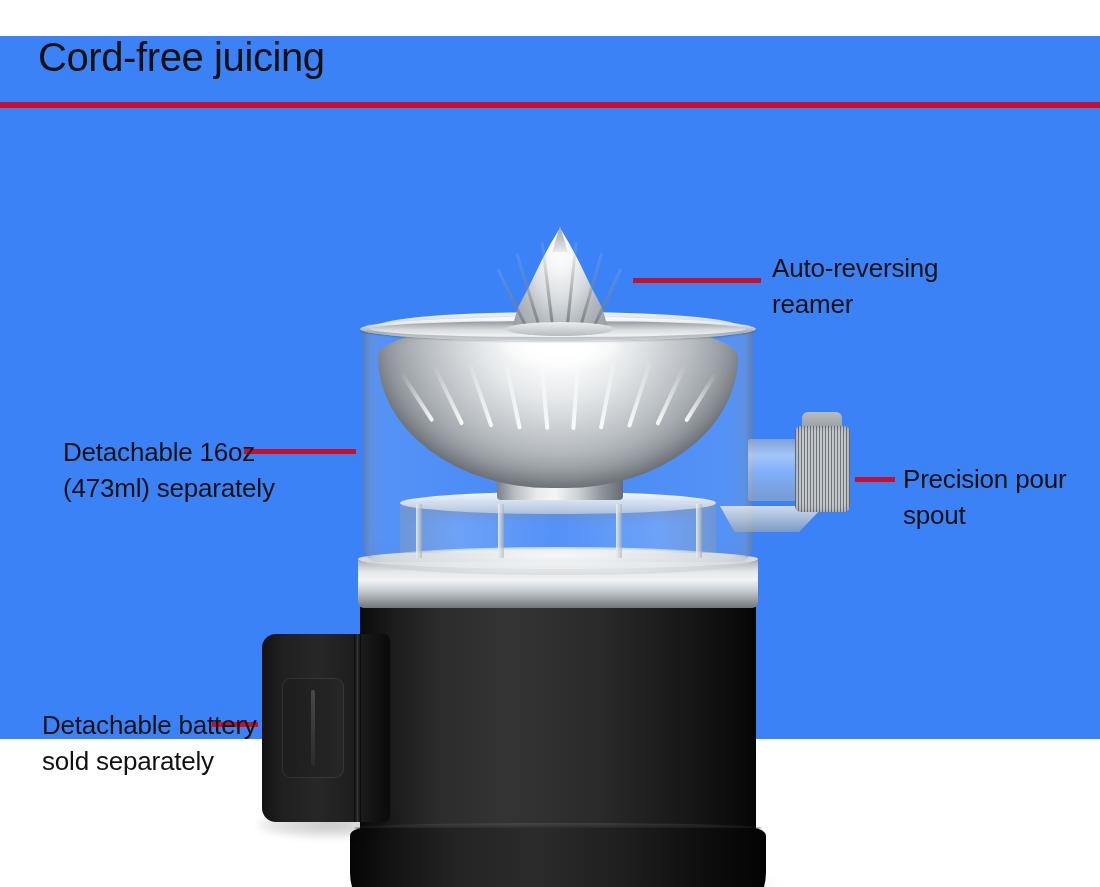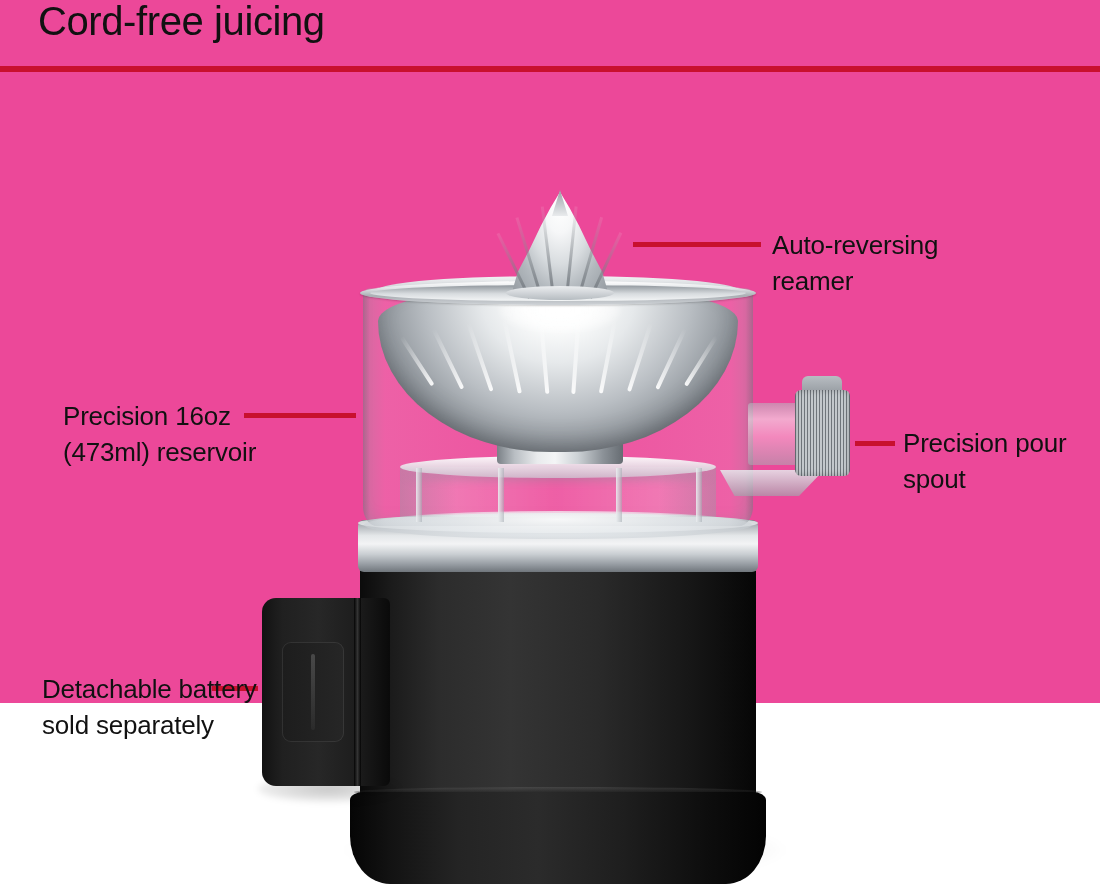--- a/index.html
+++ b/index.html
@@ -5,21 +5,22 @@
   * { margin:0; padding:0; box-sizing:border-box; }
   html, body {
     width:1100px; height:887px;
     background:#ffffff;
     font-family:"Liberation Sans", sans-serif;
     overflow:hidden;
   }
   #page {
     position:relative;
     width:1100px; height:703px;
-    background:#ec4899;
+    background:#3b82f6;
+    margin-top:36px;
   }
 
   
   #page-title {
     position:absolute;
     left:38px; top:-1px;
     font-size:40px;
     font-weight:400;
     letter-spacing:-0.4px;
     color:#111111;
@@ -40,21 +41,21 @@
     font-weight:400;
     color:#111111;
     letter-spacing:-0.2px;
   }
   .callout-line {
     position:absolute;
     background:#C8102E;
     height:5px;
   }
 
-  #callout-reamer      { left:772px; top:227px; width:250px; }
+  #callout-reamer      { left:772px; top:214px; width:250px; }
   #line-reamer         { left:633px; top:242px; width:128px; }
 
   #callout-spout       { left:903px; top:425px; width:190px; }
   #line-spout          { left:855px; top:441px; width:40px; }
 
   #callout-reservoir   { left:63px; top:398px; width:260px; }
   #line-reservoir      { left:244px; top:413px; width:112px; }
 
   #callout-battery     { left:42px; top:671px; width:230px; }
   #line-battery        { left:212px; top:686px; width:46px; }
@@ -430,18 +431,18 @@
 
   </div>
 
   <div id="line-reamer" class="callout-line"></div>
   <div id="callout-reamer" class="callout">Auto-reversing reamer</div>
 
   <div id="line-spout" class="callout-line"></div>
   <div id="callout-spout" class="callout">Precision pour spout</div>
 
   <div id="line-reservoir" class="callout-line"></div>
-  <div id="callout-reservoir" class="callout">Precision 16oz (473ml) reservoir</div>
+  <div id="callout-reservoir" class="callout">Detachable 16oz (473ml) separately</div>
 
   <div id="line-battery" class="callout-line"></div>
   <div id="callout-battery" class="callout">Detachable battery sold separately</div>
 
 </div>
 
 </body></html>

